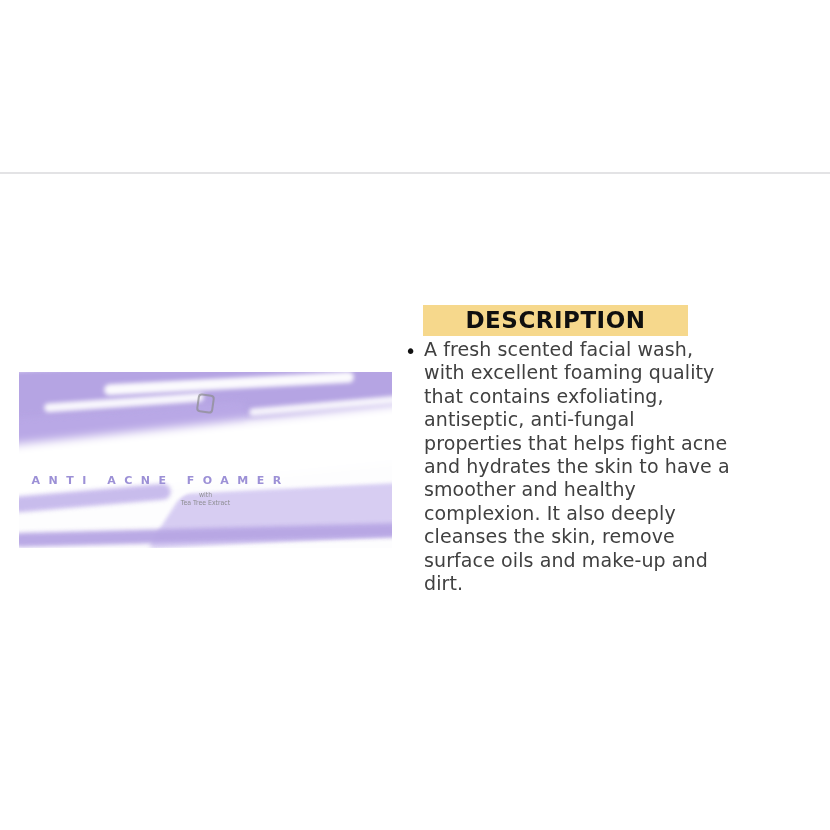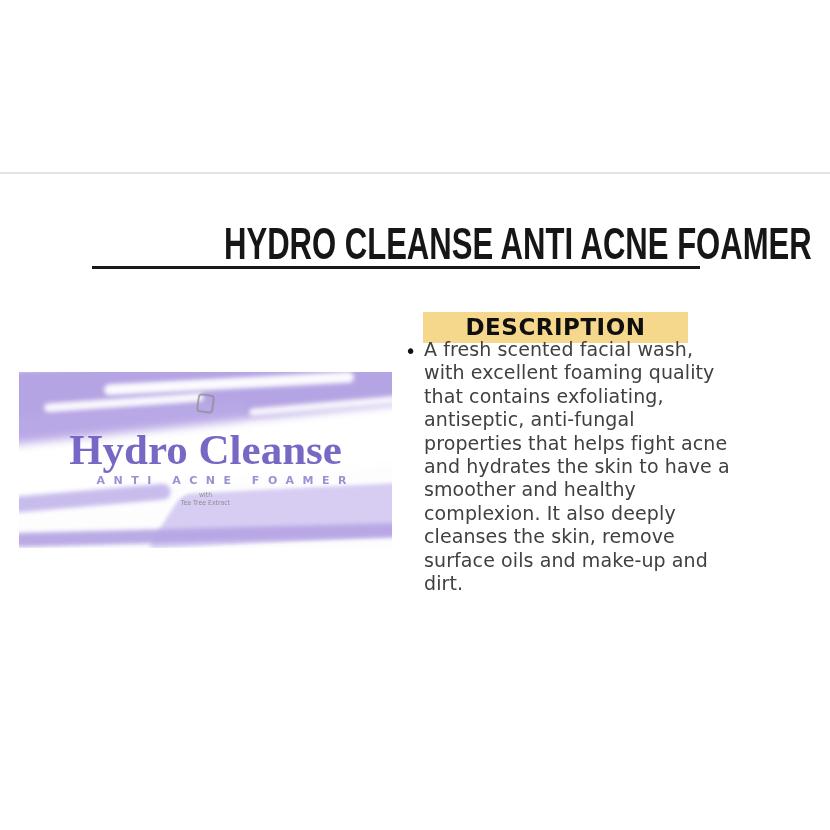--- a/index.html
+++ b/index.html
@@ -25,21 +25,21 @@
   .title-text{
     display:inline-block;
     font-family:"Liberation Sans",sans-serif;
     font-weight:700;font-size:45px;line-height:44px;color:#161616;
     transform:scaleX(0.69);transform-origin:center;
     letter-spacing:0px;
   }
 
   
   .desc-heading{
-    position:absolute;left:423px;top:312px;width:265px;height:31px;
+    position:absolute;left:423px;top:305px;width:265px;height:31px;
     background:#F6D88C;
     font-family:"DejaVu Sans",sans-serif;
     font-weight:700;font-size:23px;line-height:31px;color:#0f0f0f;
     text-align:center;letter-spacing:0.5px;
   }
 
   
   .desc-bullet{
     position:absolute;left:405px;top:340px;
     font-size:19px;color:#111;
@@ -75,57 +75,53 @@
     border:2px solid #8f8f93;border-radius:4px;
     transform:rotate(8deg);opacity:.75;z-index:3;
   }
   .brand-name{
     position:absolute;left:0;top:54px;width:100%;
     font-family:"Liberation Serif","DejaVu Serif",serif;
     font-weight:700;font-size:43px;line-height:48px;color:#7668C4;
     text-align:center;z-index:3;
   }
   .brand-subtitle{
-    position:absolute;left:16px;top:102px;width:100%;
+    position:absolute;left:4px;top:102px;width:100%;
     font-family:"DejaVu Sans",sans-serif;
     font-weight:700;font-size:11px;color:#9C90D6;
-    text-align:center;letter-spacing:8.5px;text-indent:8.5px;z-index:3;
+    letter-spacing:8.5px;text-indent:8.5px;z-index:3;
   }
   .brand-tagline{
     position:absolute;left:0;top:119px;width:100%;
     font-size:10px;line-height:13px;color:#8d8d91;
     text-align:center;white-space:pre-line;
     transform:scale(0.62);transform-origin:top center;z-index:3;
   }
 </style>
 </head>
 <body>
 
 <div class="slide">
 
   <div class="divider"></div>
 
-  <div class="title-wrap">
-    <span class="title-text">HYDRO CLEANSE ANTI ACNE FOAMER</span>
-  </div>
 
   <div class="product-image">
     <div class="stroke st-band-top"></div>
     <div class="stroke st-left-mid"></div>
     <div class="stroke st-right-mid"></div>
     <div class="stroke wh-streak-1"></div>
     <div class="stroke wh-streak-2"></div>
     <div class="stroke wh-streak-3"></div>
     <div class="stroke wh-sweep"></div>
     <div class="stroke st-bot-left"></div>
     <div class="stroke st-bot-trap"></div>
     <div class="stroke st-bot-edge"></div>
 
     <div class="brand-logo"></div>
-    <div class="brand-name">Hydro Cleanse</div>
     <div class="brand-subtitle">ANTI ACNE FOAMER</div>
     <div class="brand-tagline">with
 Tea Tree Extract</div>
   </div>
 
   <div class="desc-heading">DESCRIPTION</div>
 
   <span class="desc-bullet">•</span>
 
   <div class="desc-text">A fresh scented facial wash,

